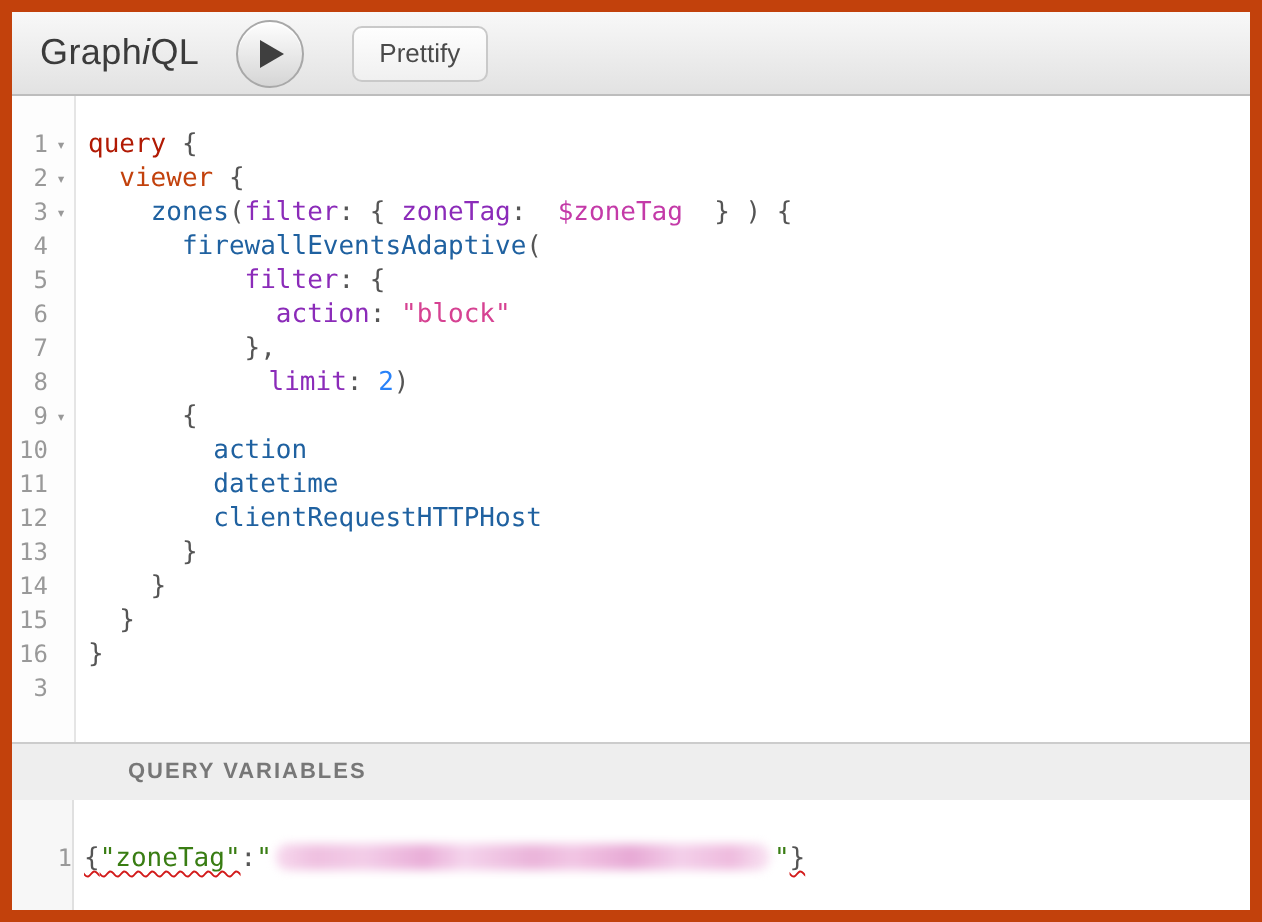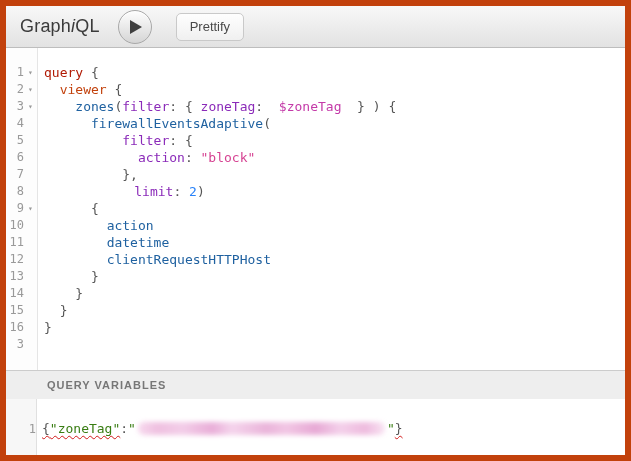--- a/index.html
+++ b/index.html
@@ -74,21 +74,21 @@
     flex:1 1 auto;
     padding:16px 0 0 6px;
   }
   .code-line{white-space:pre;height:17px;}
   
   .var-header{
     flex:0 0 29px;height:29px;
     background:#eeeeee;
     border-top:1px solid #cccccc;
     display:flex;align-items:center;
-    padding-left:41px;
+    padding-left:58px;
     cursor:row-resize;
   }
   .var-title{
     font-size:11px;font-weight:bold;color:#777;
     letter-spacing:1px;
   }
   .var-editor{
     flex:1 1 auto;
     display:flex;
     background:#fff;

